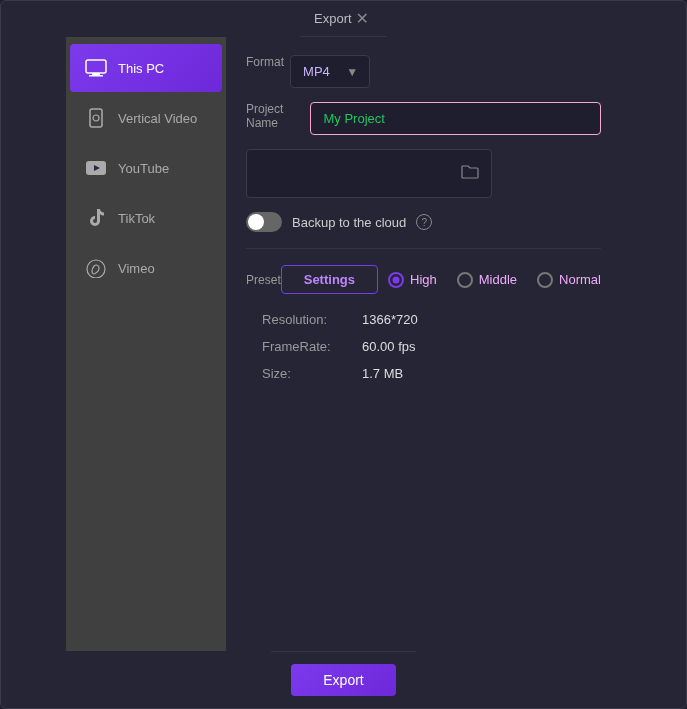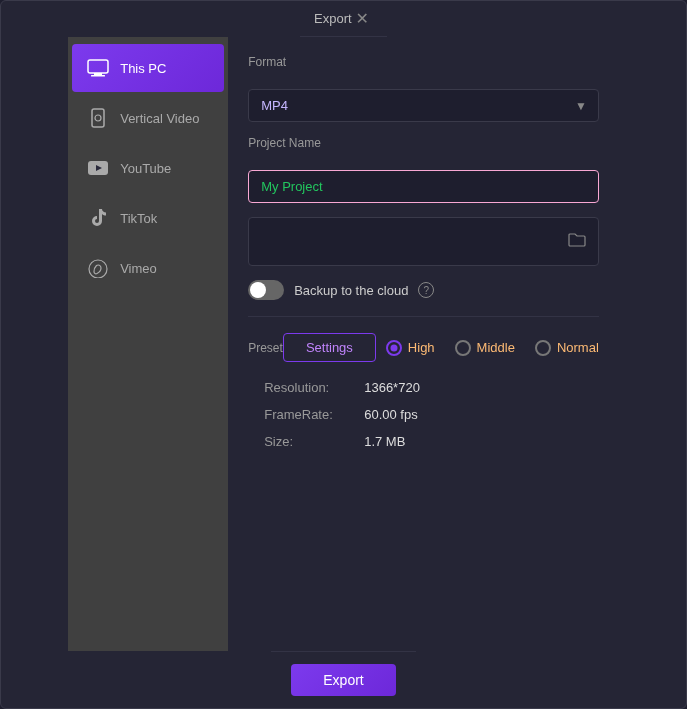--- a/index.html
+++ b/index.html
@@ -83,21 +83,21 @@
     }
     
     .content {
       flex: 1;
       padding: 18px 20px;
       display: flex;
       flex-direction: column;
       gap: 14px;
       overflow-y: auto;
     }
-    .field-group { display: flex; flex-direction: column; gap: 20px; }
+    .field-group { display: flex; flex-direction: row; gap: 6px; }
     .field-label {
       font-size: 12px;
       color: #999;
     }
     .select-wrapper {
       position: relative;
     }
     select {
       width: 100%;
       background: #1e1e2e;
@@ -198,33 +198,34 @@
     }
     .preset-label { font-size: 12px; color: #999; }
     .settings-btn {
       background: transparent;
       border: 1px solid #7c3aed;
       color: #c084fc;
       border-radius: 4px;
       padding: 6px 22px;
       font-size: 13px;
       cursor: pointer;
+      font-weight: bold;
     }
     .radio-group {
       display: flex;
       gap: 20px;
       align-items: center;
     }
     .radio-item {
       display: flex;
       align-items: center;
       gap: 6px;
       cursor: pointer;
       font-size: 13px;
-      color: #fdba74;
+      color: #f0abfc;
     }
     .radio-circle {
       width: 16px; height: 16px;
       border: 2px solid #777;
       border-radius: 50%;
       position: relative;
       flex-shrink: 0;
     }
     .radio-circle.checked {
       border-color: #7c3aed;

